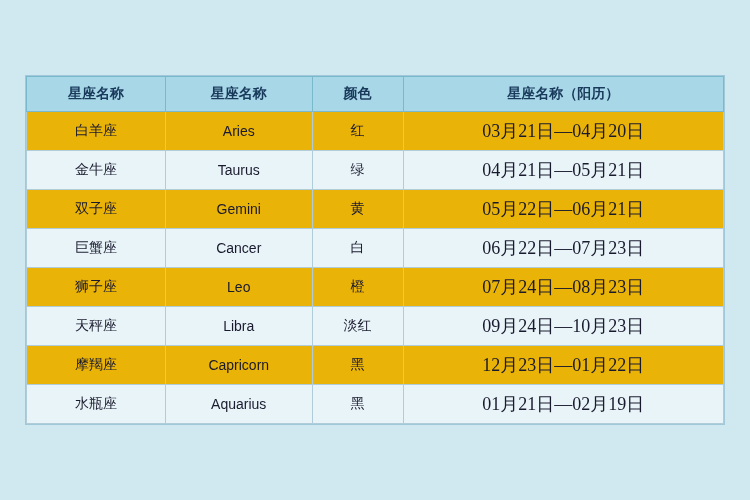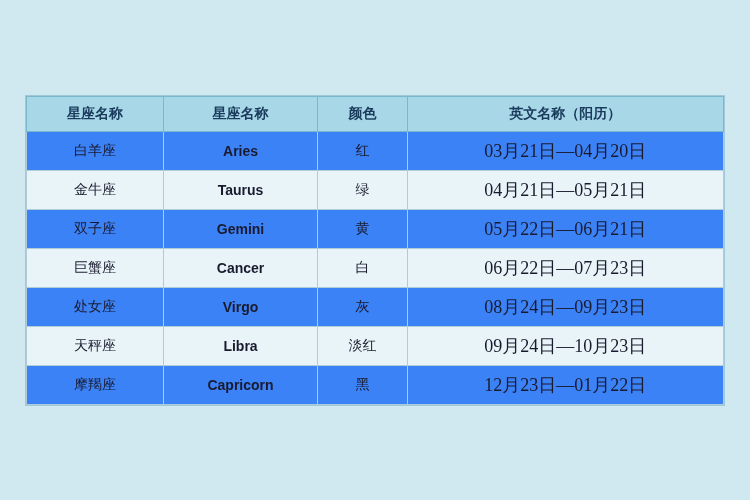--- a/index.html
+++ b/index.html
@@ -37,55 +37,54 @@
     thead th {
       border: 1px solid #7ab8cc;
       padding: 8px 12px;
       text-align: center;
       font-weight: bold;
       color: #1a3a5c;
       font-size: 14px;
     }
 
     tbody tr {
-      background-color: #3b82f6;
+      background-color: #eab308;
     }
 
     tbody tr:nth-child(even) {
       background-color: #e8f4f8;
     }
 
     tbody td {
       border: 1px solid #b0ccd8;
       padding: 7px 12px;
       text-align: center;
       color: #1a1a2e;
       font-size: 14px;
     }
 
     tbody td:nth-child(2) {
       font-family: Arial, sans-serif;
-      font-weight: bold;
     }
 
     tbody td:nth-child(4) {
       font-size: 18px;
     }
   </style>
 </head>
 <body>
 
 <div class="table-container">
   <table>
     <thead>
       <tr>
         <th>星座名称</th>
         <th>星座名称</th>
         <th>颜色</th>
-        <th>英文名称（阳历）</th>
+        <th>星座名称（阳历）</th>
       </tr>
     </thead>
     <tbody id="table-body">
     <tr>
           <td>白羊座</td>
           <td>Aries</td>
           <td>红</td>
           <td>03月21日—04月20日</td>
         </tr>
         <tr>
@@ -100,32 +99,38 @@
           <td>黄</td>
           <td>05月22日—06月21日</td>
         </tr>
         <tr>
           <td>巨蟹座</td>
           <td>Cancer</td>
           <td>白</td>
           <td>06月22日—07月23日</td>
         </tr>
         <tr>
-          <td>处女座</td>
-          <td>Virgo</td>
-          <td>灰</td>
-          <td>08月24日—09月23日</td>
+          <td>狮子座</td>
+          <td>Leo</td>
+          <td>橙</td>
+          <td>07月24日—08月23日</td>
         </tr>
         <tr>
           <td>天秤座</td>
           <td>Libra</td>
           <td>淡红</td>
           <td>09月24日—10月23日</td>
         </tr>
         <tr>
           <td>摩羯座</td>
           <td>Capricorn</td>
           <td>黑</td>
           <td>12月23日—01月22日</td>
         </tr>
+        <tr>
+          <td>水瓶座</td>
+          <td>Aquarius</td>
+          <td>黑</td>
+          <td>01月21日—02月19日</td>
+        </tr>
       </tbody>
   </table>
 </div>
 
 </body></html>

